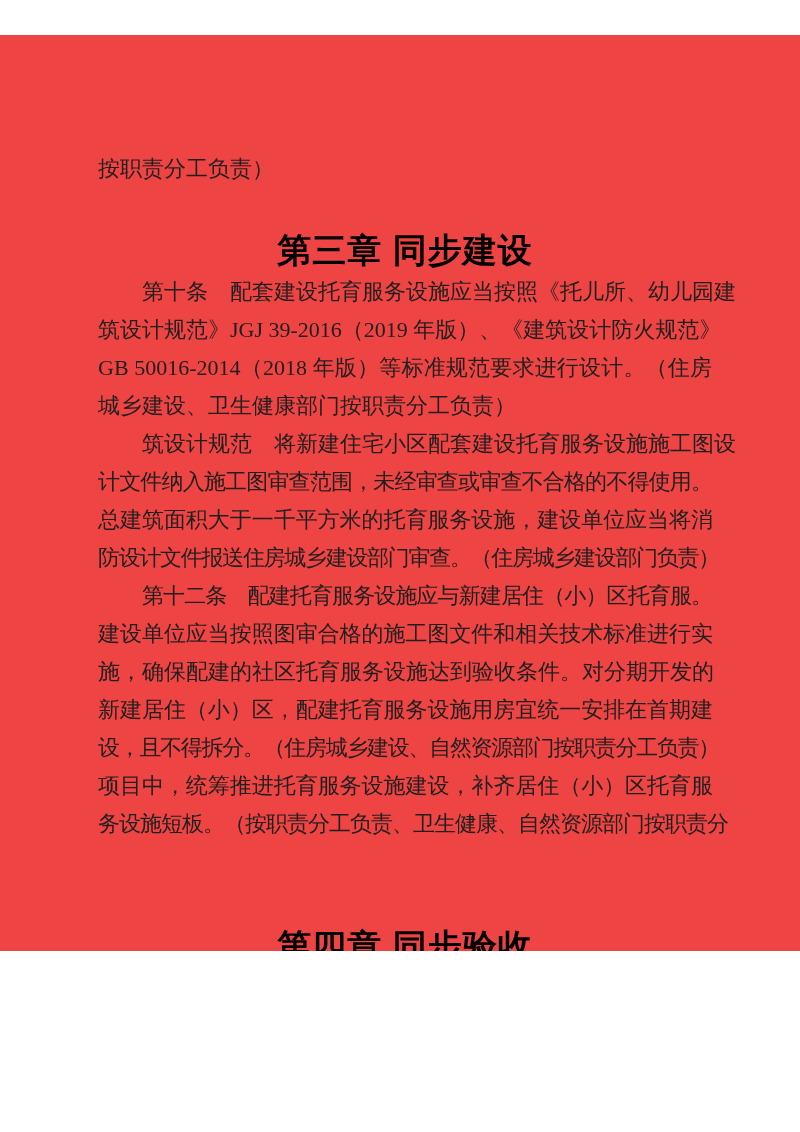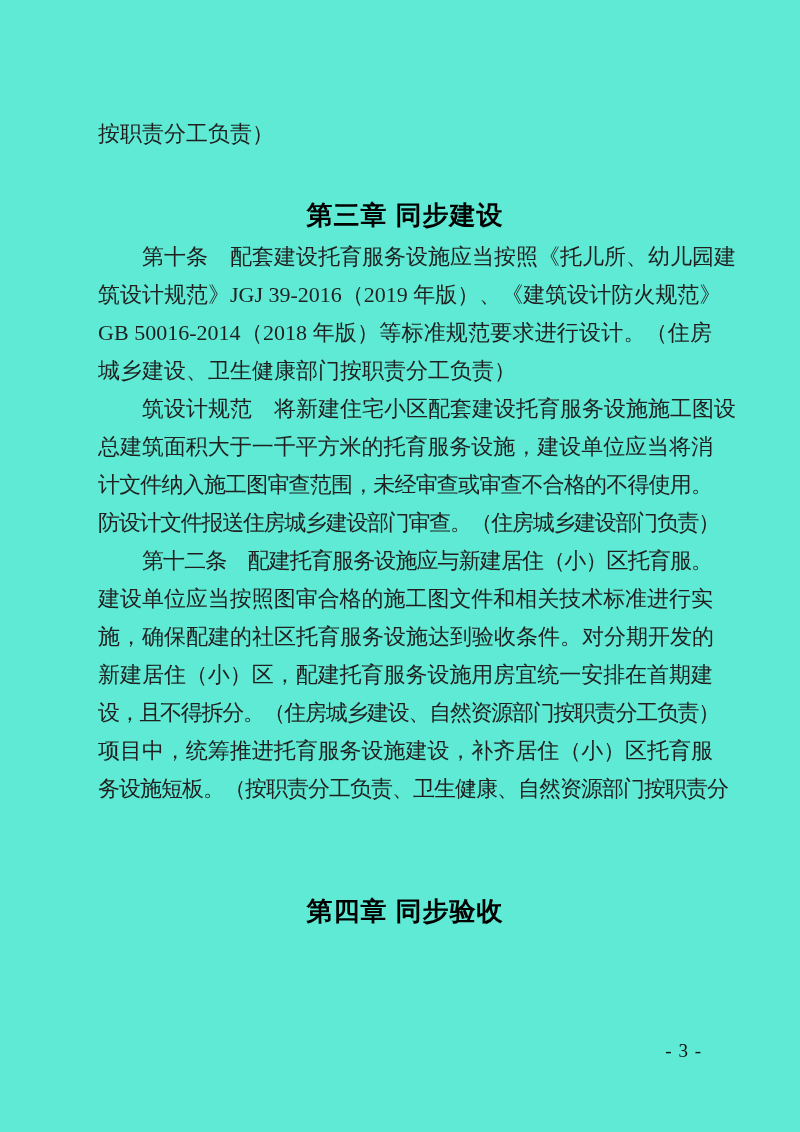--- a/index.html
+++ b/index.html
@@ -3,25 +3,26 @@
 <meta charset="utf-8">
 <style>
   html, body {
     margin: 0;
     padding: 0;
     background: #ffffff;
   }
   .page {
     position: relative;
     width: 800px;
-    height: 1132px;
-    background: #5eead4;
+    height: 916px;
+    background: #ef4444;
     overflow: hidden;
     font-family: "Liberation Serif", "DejaVu Serif", serif;
     color: #1f1f1f;
+    margin-top: 35px;
   }
   .content {
     position: absolute;
     left: 98px;
     top: 115px;
     width: 614px;
   }
   .line {
     height: 38px;
     line-height: 38px;
@@ -36,21 +37,21 @@
     text-align-last: justify;
   }
   .tight { letter-spacing: -1px; }
   .wide  { letter-spacing: -1.3px; }
   .chapter-heading {
     height: 38px;
     line-height: 38px;
     text-align: center;
     font-family: "Liberation Sans", "DejaVu Sans", sans-serif;
     font-weight: 700;
-    font-size: 26px;
+    font-size: 34px;
     color: #000000;
     letter-spacing: 1px;
   }
   .heading-1 { margin-top: 43px; }
   .body-block { margin-top: 4px; }
   .heading-2 { margin-top: 84px; }
   .page-number {
     position: absolute;
     top: 1040px;
     right: 98px;
@@ -69,22 +70,22 @@
     <div class="line">按职责分工负责）</div>
 
     <div class="chapter-heading heading-1">第三章 同步建设</div>
 
     <div class="body-block">
       <div class="line indent fill">第十条　配套建设托育服务设施应当按照《托儿所、幼儿园建</div>
       <div class="line fill">筑设计规范》JGJ 39-2016（2019 年版）、《建筑设计防火规范》</div>
       <div class="line fill">GB 50016-2014（2018 年版）等标准规范要求进行设计。（住房</div>
       <div class="line">城乡建设、卫生健康部门按职责分工负责）</div>
       <div class="line indent fill">筑设计规范　将新建住宅小区配套建设托育服务设施施工图设</div>
+      <div class="line fill tight">计文件纳入施工图审查范围，未经审查或审查不合格的不得使用。</div>
       <div class="line fill tight">总建筑面积大于一千平方米的托育服务设施，建设单位应当将消</div>
-      <div class="line fill tight">计文件纳入施工图审查范围，未经审查或审查不合格的不得使用。</div>
       <div class="line wide">防设计文件报送住房城乡建设部门审查。（住房城乡建设部门负责）</div>
       <div class="line indent fill tight">第十二条　配建托育服务设施应与新建居住（小）区托育服。</div>
       <div class="line fill tight">建设单位应当按照图审合格的施工图文件和相关技术标准进行实</div>
       <div class="line fill">施，确保配建的社区托育服务设施达到验收条件。对分期开发的</div>
       <div class="line fill tight">新建居住（小）区，配建托育服务设施用房宜统一安排在首期建</div>
       <div class="line wide">设，且不得拆分。（住房城乡建设、自然资源部门按职责分工负责）</div>
       <div class="line fill tight">项目中，统筹推进托育服务设施建设，补齐居住（小）区托育服</div>
       <div class="line fill tight">务设施短板。（按职责分工负责、卫生健康、自然资源部门按职责分</div>
     </div>
 

